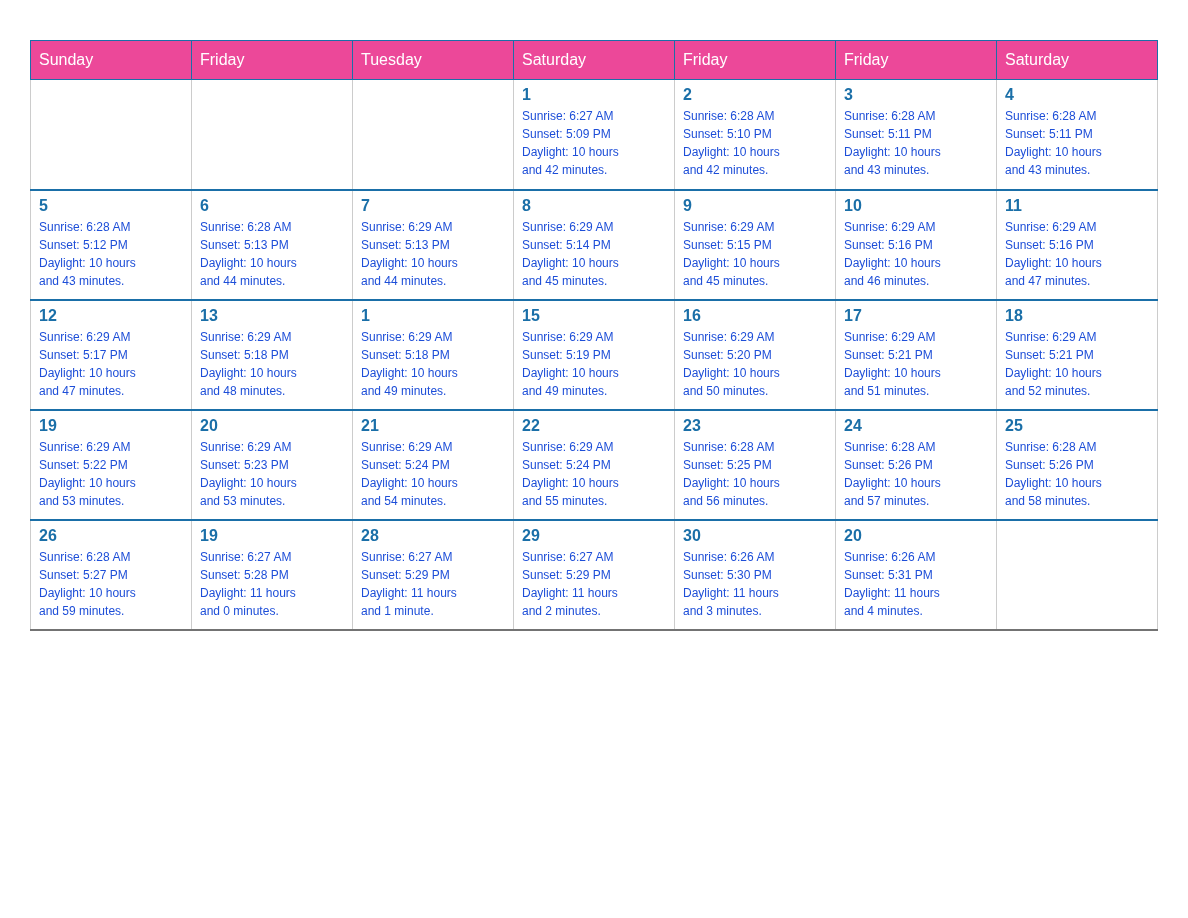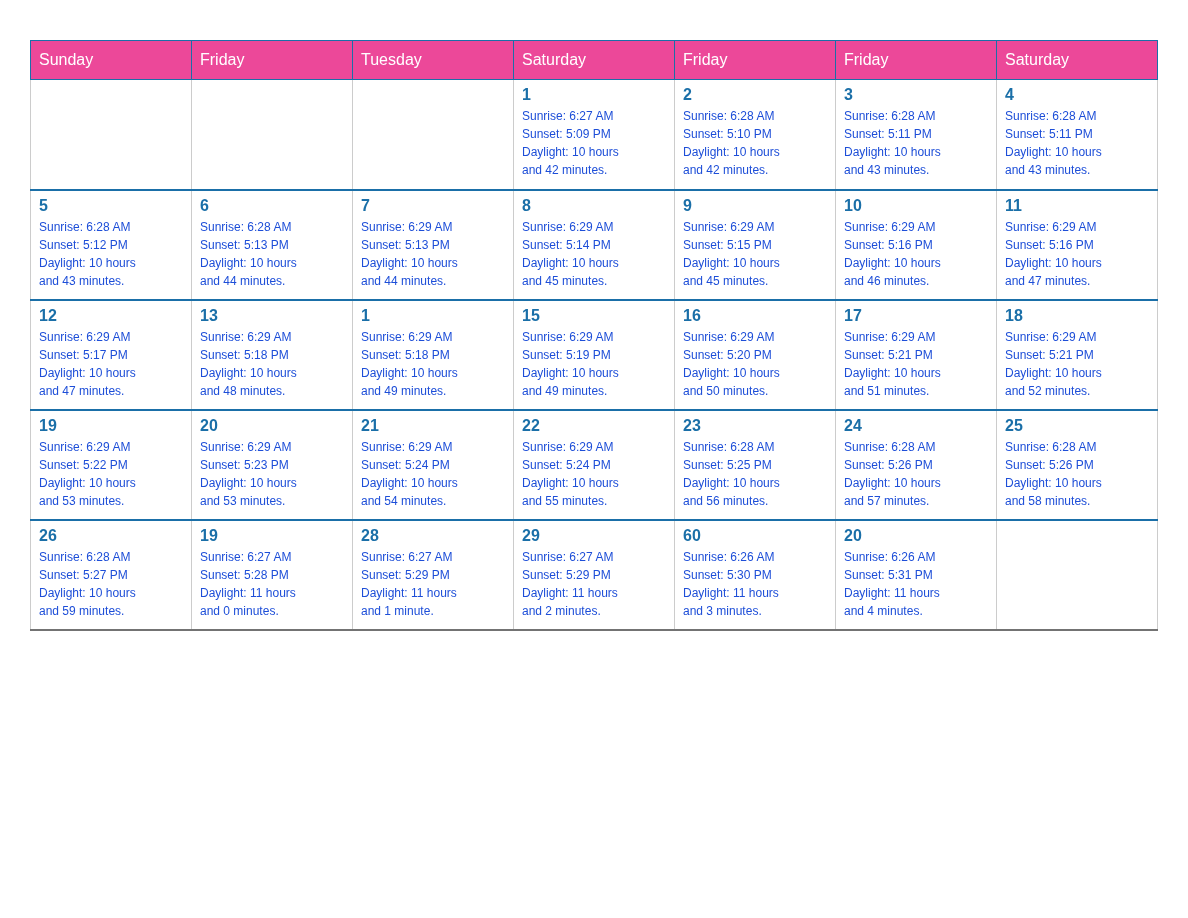--- a/index.html
+++ b/index.html
@@ -216,21 +216,21 @@
 Daylight: 11 hours
 and 0 minutes.</span></td>
         <td><span class="day-num">28</span><span class="day-info" style="white-space: pre-line;">Sunrise: 6:27 AM
 Sunset: 5:29 PM
 Daylight: 11 hours
 and 1 minute.</span></td>
         <td><span class="day-num">29</span><span class="day-info" style="white-space: pre-line;">Sunrise: 6:27 AM
 Sunset: 5:29 PM
 Daylight: 11 hours
 and 2 minutes.</span></td>
-        <td><span class="day-num">60</span><span class="day-info" style="white-space: pre-line;">Sunrise: 6:26 AM
+        <td><span class="day-num">30</span><span class="day-info" style="white-space: pre-line;">Sunrise: 6:26 AM
 Sunset: 5:30 PM
 Daylight: 11 hours
 and 3 minutes.</span></td>
         <td><span class="day-num">20</span><span class="day-info" style="white-space: pre-line;">Sunrise: 6:26 AM
 Sunset: 5:31 PM
 Daylight: 11 hours
 and 4 minutes.</span></td>
         <td></td>
       </tr>
     </tbody>

